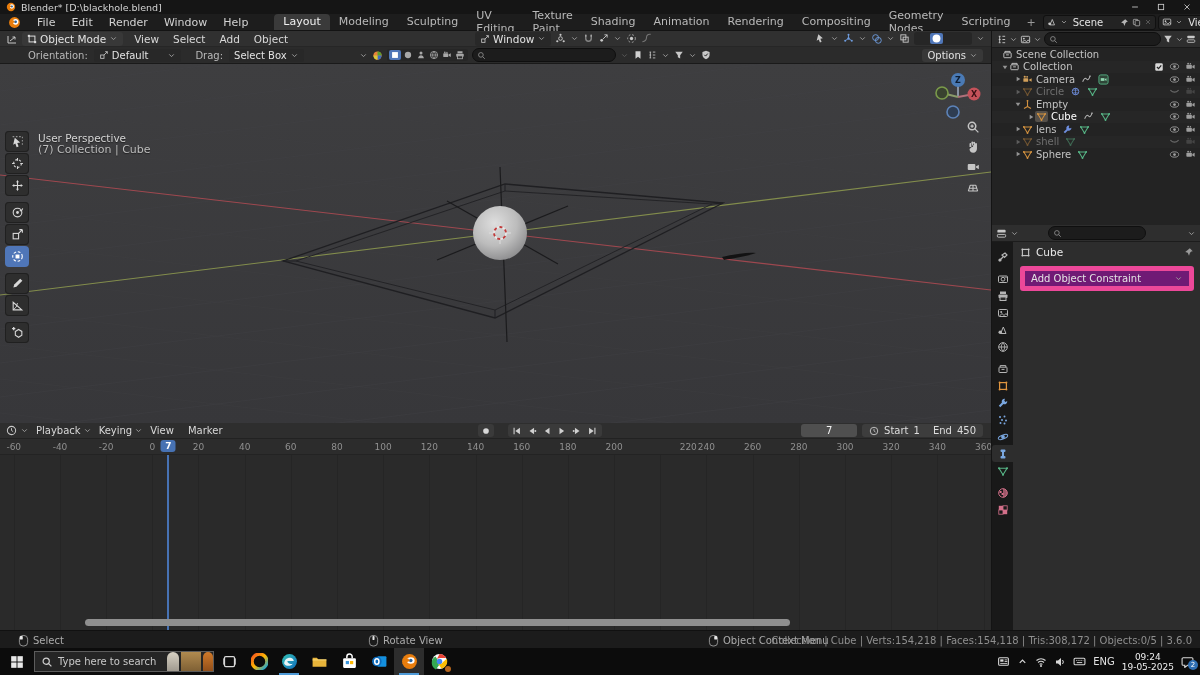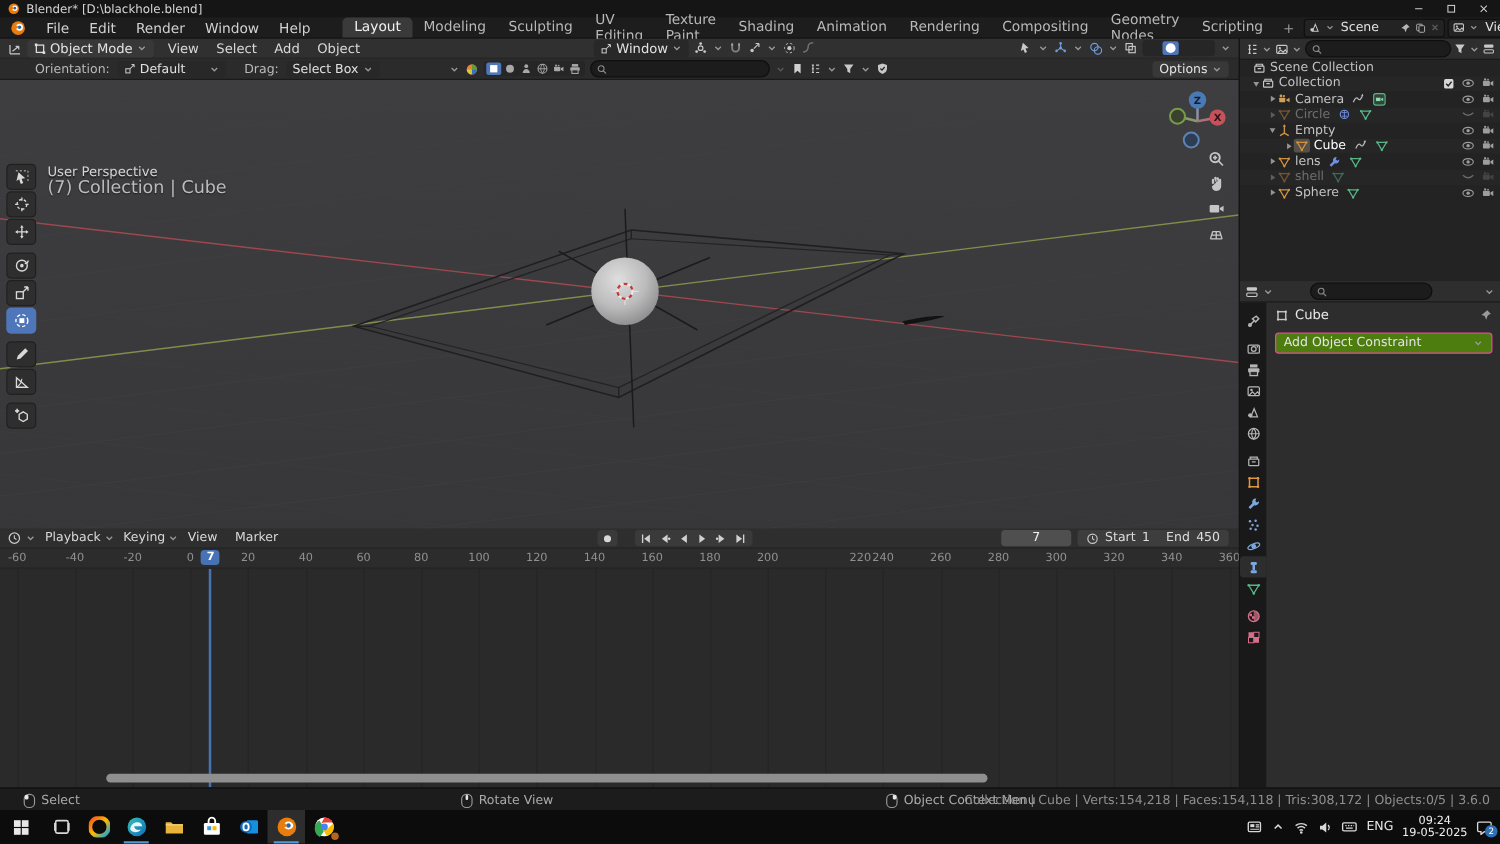--- a/index.html
+++ b/index.html
@@ -27,21 +27,21 @@
     border-bottom:1px solid #262626;box-sizing:border-box;font-size:10.5px;}
   #tools-row{left:0;top:47px;width:991px;height:17px;background:#2b2b2b;display:flex;align-items:center;
     border-bottom:1px solid #1a1a1a;box-sizing:border-box;font-size:10px;color:#b9b9b9;}
   .hdr-menu{padding:0 7px;color:#d8d8d8;}
   .dd{display:inline-flex;align-items:center;gap:3px;background:#383838;border-radius:3px;padding:1px 5px;color:#e2e2e2;}
   .dd.dark{background:#282828;}
   .searchpill{display:flex;align-items:center;gap:4px;background:#1c1c1c;border:1px solid #0f0f0f;border-radius:8px;height:12px;}
   
   #viewport{left:0;top:64px;width:991px;height:359px;background:#3a3a3c;overflow:hidden;}
   #vp-overlay{left:38px;top:68px;color:#d4d4d4;font-size:10.5px;line-height:12px;text-shadow:0 1px 1px rgba(0,0,0,.5);}
-  #vp-overlay .l2{color:#bdbdbd;font-size:14px;}
+  #vp-overlay .l2{color:#bdbdbd;font-size:11px;}
   #toolbar{left:5px;top:67px;display:flex;flex-direction:column;width:24px;}
   .tool-btn{width:24px;height:21px;border-radius:4px;background:#2e2e2e;display:flex;align-items:center;
     justify-content:center;margin-bottom:1px;color:#d8d8d8;box-shadow:0 0 0 1px #202020 inset;}
   .tool-btn.active{background:#4f76b8;color:#fff;box-shadow:none;}
   .tool-gap{height:5px;}
   
   #outliner{left:991px;top:31px;width:209px;height:194px;background:#232323;border-left:1px solid #141414;box-sizing:border-box;}
   #outliner-hd{height:17px;background:#2e2e2e;border-bottom:1px solid #1a1a1a;display:flex;align-items:center;gap:2px;padding:0 4px;box-sizing:border-box;}
   .ol-row{height:12.5px;display:flex;align-items:center;font-size:10px;color:#c3c3c3;position:relative;}
   .ol-row.str{background:#262626;}
@@ -49,21 +49,21 @@
   .ol-row .muted{color:#6f6f6f;}
   .ol-right{position:absolute;right:4px;display:flex;gap:5px;align-items:center;color:#9e9e9e;}
   
   #properties{left:991px;top:225px;width:209px;height:405px;background:#2d2d2d;border-left:1px solid #141414;box-sizing:border-box;}
   #prop-hd{height:17px;background:#2e2e2e;border-bottom:1px solid #1c1c1c;display:flex;align-items:center;gap:3px;padding:0 4px;box-sizing:border-box;}
   #prop-tabs{position:absolute;left:0;top:17px;width:21px;height:388px;background:#191919;display:flex;flex-direction:column;align-items:center;padding-top:6px;box-sizing:border-box;}
   .ptab{width:21px;height:17px;display:flex;align-items:center;justify-content:center;color:#9e9e9e;}
   .ptab.active{background:#2d2d2d;border-radius:3px 0 0 3px;}
   .pgap{height:5px;}
   #prop-body{position:absolute;left:21px;top:17px;width:188px;height:388px;}
-  .addbtn{margin:4px 7px;height:15px;background:#4d7c0f;border:1px solid #ec4899;border-radius:3px;
+  .addbtn{margin:4px 7px;height:15px;background:#701a75;border:5px solid #ec4899;border-radius:3px;
     display:flex;align-items:center;justify-content:space-between;padding:0 6px;color:#e4e4e4;font-size:10px;}
   
   #timeline-hd{left:0;top:423px;width:991px;height:16px;background:#2e2e2e;border-bottom:1px solid #222;
     display:flex;align-items:center;font-size:10px;box-sizing:border-box;}
   #ruler{left:0;top:439px;width:991px;height:16px;background:#2c2c2c;border-bottom:1px solid #232323;box-sizing:border-box;overflow:hidden;}
   .tick{position:absolute;top:3px;transform:translateX(-50%);color:#909090;font-size:9px;}
   #dope{left:0;top:455px;width:991px;height:175px;background:#2a2a2a;overflow:hidden;}
   .gridv{position:absolute;top:0;width:1px;height:175px;background:#252525;}
   #playhead-line{position:absolute;top:0;width:2px;height:175px;background:#4772b3;}
   #playhead-badge{position:absolute;top:1px;height:12px;min-width:15px;background:#4772b3;border-radius:3px;
@@ -1404,20 +1404,32 @@
     <div id="tb-start">
         <span class="ico" id="win-ico">
           <svg width="14" height="14" viewBox="0 0 12 12" style="color:currentColor">
             <rect x="1" y="1" width="4.6" height="4.6" fill="#e8e8e8"></rect>
             <rect x="6.4" y="1" width="4.6" height="4.6" fill="#e8e8e8"></rect>
             <rect x="1" y="6.4" width="4.6" height="4.6" fill="#e8e8e8"></rect>
             <rect x="6.4" y="6.4" width="4.6" height="4.6" fill="#e8e8e8"></rect>
           </svg>
         </span>
       </div>
+    <div id="tb-search">
+      <span class="ico" id="tb-search-ico">
+          <svg width="12" height="12" viewBox="0 0 12 12" style="color:#cfcfcf">
+            <circle cx="5.2" cy="5.2" r="3.1" fill="none" stroke="currentColor" stroke-width="1.2"></circle>
+            <path d="M7.6 7.6l2.8 2.8" stroke="currentColor" stroke-width="1.2"></path>
+          </svg>
+        </span>
+      <span>Type here to search</span>
+      <span class="deco" style="right:34px;width:12px;background:linear-gradient(180deg,#d8d2c4,#9a948a);border-radius:6px 6px 0 0"></span>
+      <span class="deco" style="right:12px;width:20px;background:linear-gradient(180deg,#b08a4f,#7a5c32)"></span>
+      <span class="deco" style="right:0;width:10px;background:linear-gradient(180deg,#d07a2a,#8a4a18);border-radius:5px 5px 2px 2px"></span>
+    </div>
     <div class="tb-app">
         <span class="ico" id="taskview-ico">
           <svg width="15" height="15" viewBox="0 0 12 12" style="color:currentColor">
             <rect x="2" y="2" width="8" height="8" rx="1" fill="none" stroke="#d8d8d8"></rect>
             <rect x="1" y="3.5" width="1.4" height="5" fill="#d8d8d8"></rect>
             <rect x="9.6" y="3.5" width="1.4" height="5" fill="#d8d8d8"></rect>
           </svg>
         </span>
       </div>
     <div class="row" id="tb-apps">

